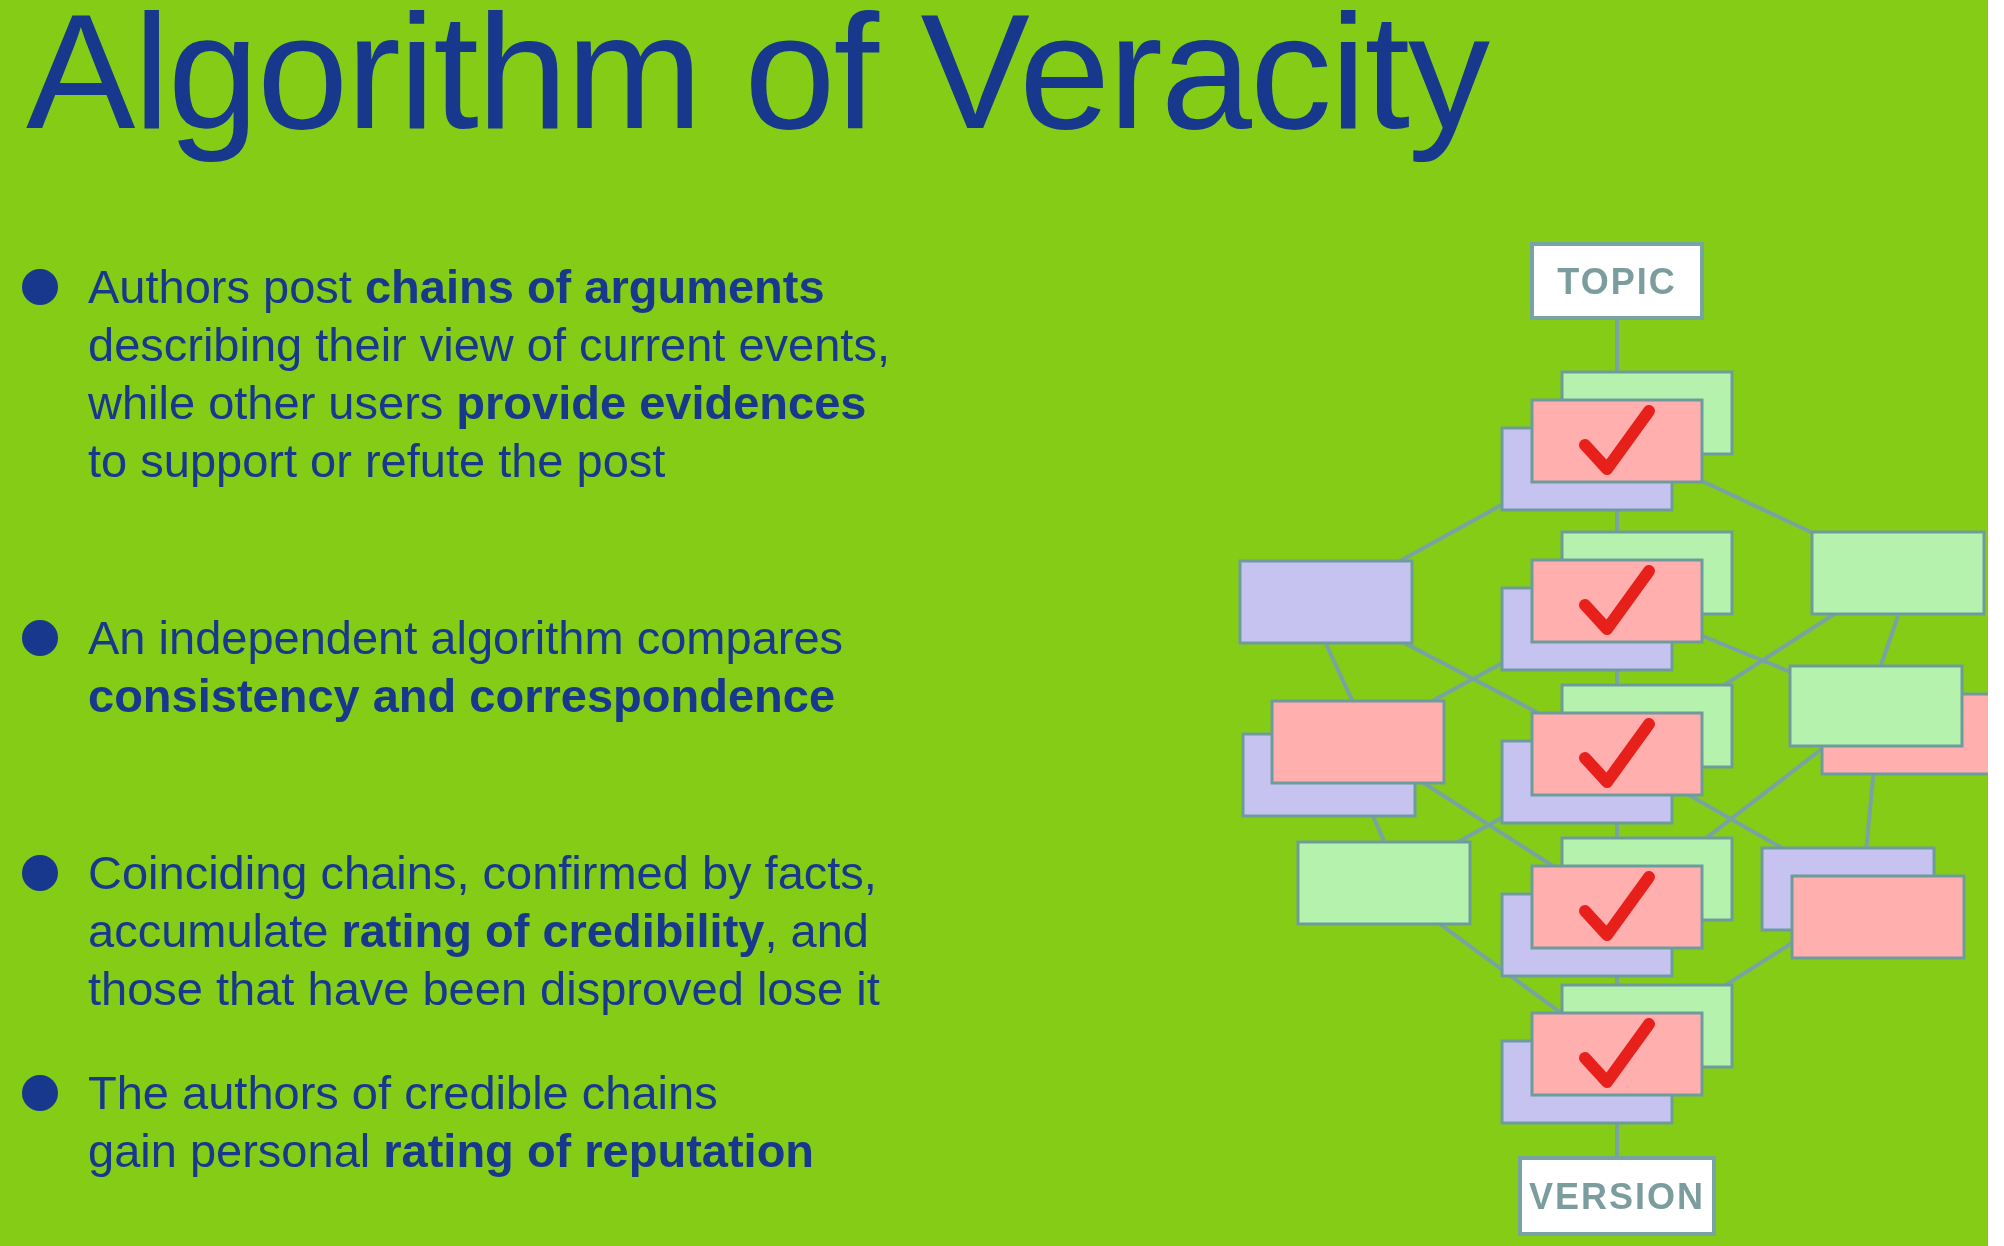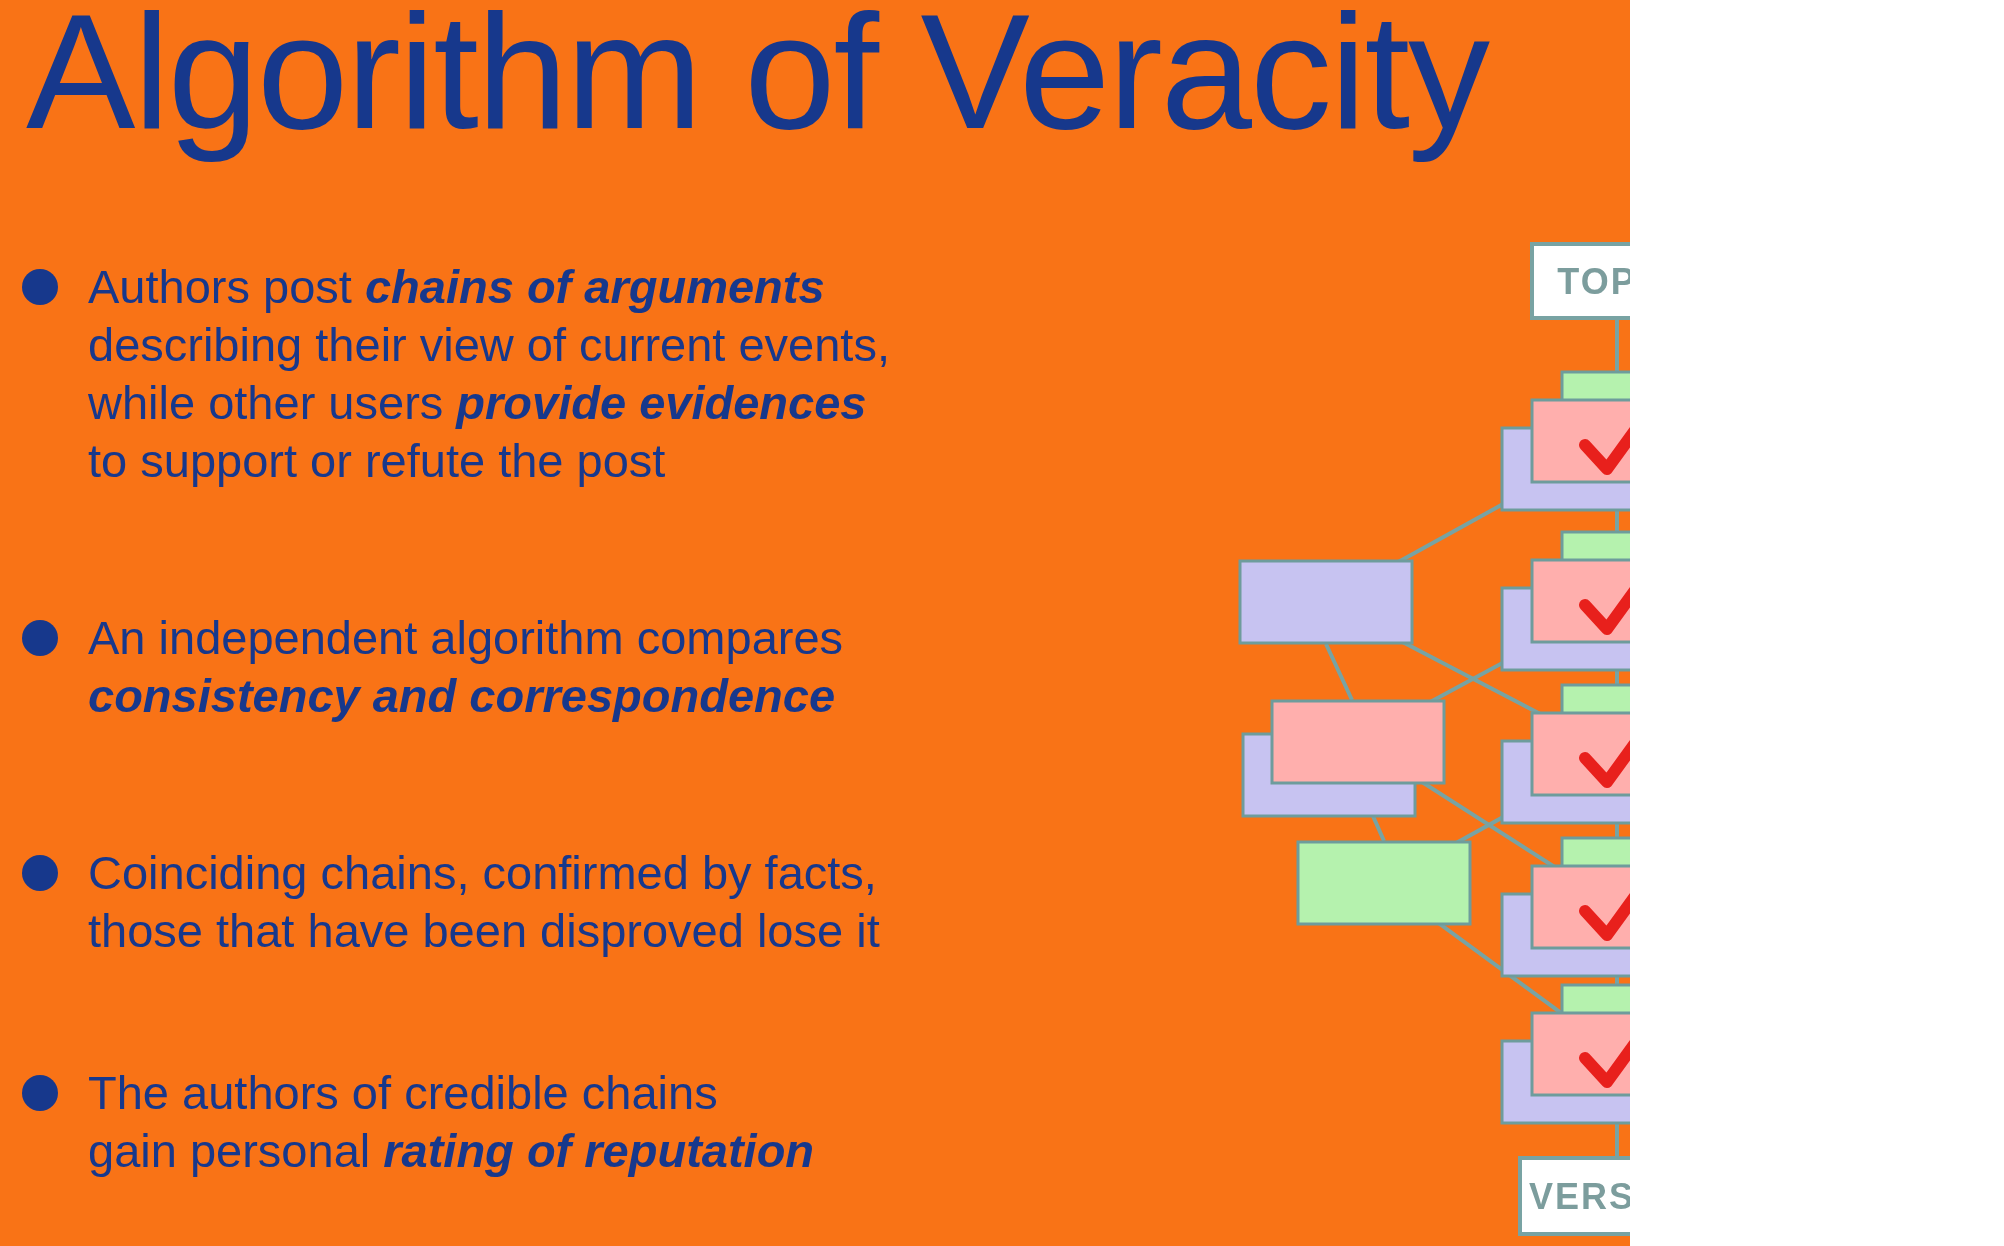--- a/index.html
+++ b/index.html
@@ -1,20 +1,20 @@
 <!DOCTYPE html>
 <html><head>
 <meta charset="utf-8">
 <style>
   html, body { margin: 0; padding: 0; background: #ffffff; }
   .slide {
     position: relative;
-    width: 1630px;
+    width: 1988px;
     height: 1246px;
-    background: #f97316;
+    background: #84cc16;
     overflow: hidden;
     font-family: "Liberation Sans", sans-serif;
   }
   .slide-title {
     position: absolute;
     top: -22px;
     left: 26px;
     margin: 0;
     font-size: 164px;
     font-weight: 400;
@@ -37,21 +37,21 @@
     border-radius: 50%;
     background: #17388C;
   }
   .blines {
     color: #17388C;
     font-size: 47px;
     line-height: 58px;
     font-weight: 400;
     white-space: nowrap;
   }
-  .blines .b { font-weight: 700; font-style: italic; }
+  .blines .b { font-weight: 700; }
   .diagram-svg {
     position: absolute;
     left: 0;
     top: 0;
     width: 2004px;
     height: 1246px;
   }
 </style>
 </head>
 <body>
@@ -75,20 +75,21 @@
     <div class="blines">
       <div><span>An independent algorithm compares</span></div>
       <div><span class="b">consistency and correspondence</span></div>
     </div>
   </div>
 
   <div class="bullet" style="top:844px">
     <span class="disc"></span>
     <div class="blines">
       <div><span>Coinciding chains, confirmed by facts,</span></div>
+      <div><span>accumulate </span><span class="b">rating of credibility</span><span>, and</span></div>
       <div><span>those that have been disproved lose it</span></div>
     </div>
   </div>
 
   <div class="bullet" style="top:1064px">
     <span class="disc"></span>
     <div class="blines">
       <div><span>The authors of credible chains</span></div>
       <div><span>gain personal </span><span class="b">rating of reputation</span></div>
     </div>

